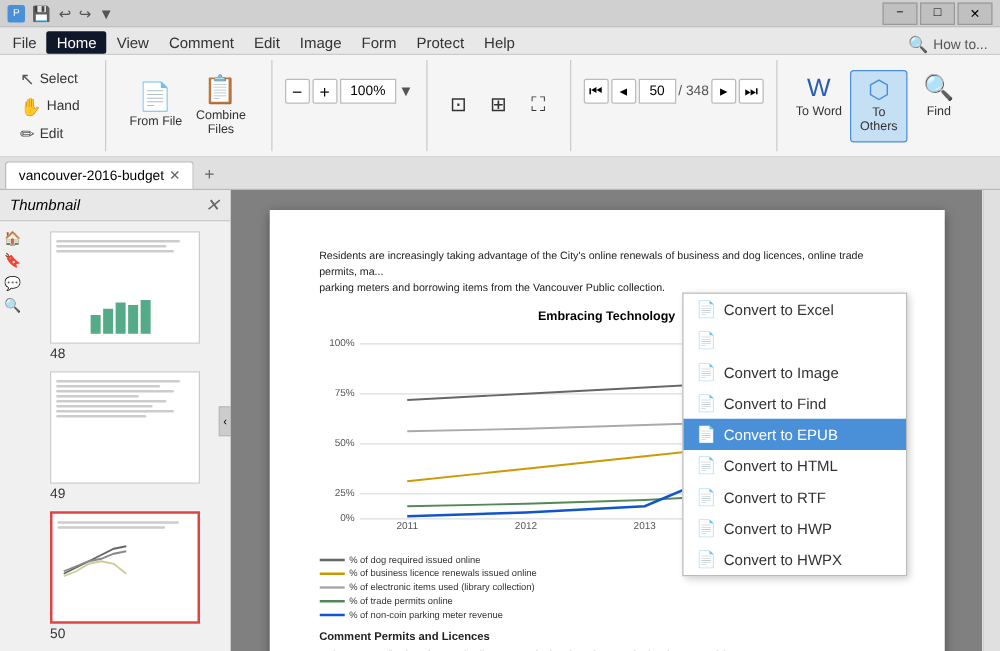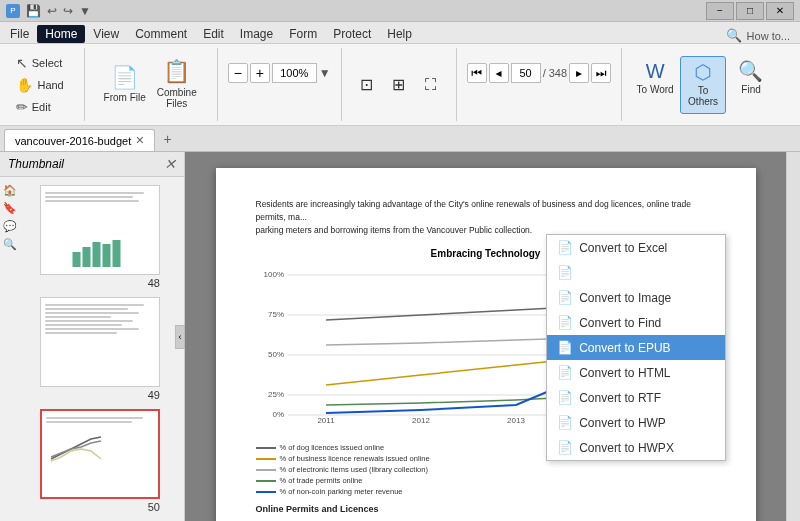--- a/index.html
+++ b/index.html
@@ -189,21 +189,21 @@
       overflow-y: auto;
       padding: 8px;
       display: flex;
       flex-direction: column;
       gap: 8px;
       align-items: center;
     }
     .thumbnail-item {
       display: flex;
       flex-direction: column;
-      align-items: flex-end;
+      align-items: flex-start;
       gap: 2px;
     }
     .thumbnail-img {
       width: 120px;
       height: 90px;
       background: #fff;
       border: 1px solid #ccc;
       overflow: hidden;
       position: relative;
     }
@@ -545,41 +545,41 @@
 
           <polyline points="70,140 165,138 260,135 355,130 440,125" stroke="#558855" stroke-width="1.5" fill="none"></polyline>
 
           <polyline points="70,148 165,145 260,140 355,100 440,55" stroke="#1155cc" stroke-width="2" fill="none"></polyline>
         </svg>
       </div>
 
       <div class="chart-legend">
         <div class="legend-item">
           <div class="legend-line" style="background:#666;"></div>
-          <span>% of dog licences issued online</span>
+          <span>% of dog required issued online</span>
         </div>
         <div class="legend-item">
           <div class="legend-line" style="background:#cc9900;"></div>
           <span>% of business licence renewals issued online</span>
         </div>
         <div class="legend-item">
           <div class="legend-line" style="background:#aaa;"></div>
           <span>% of electronic items used (library collection)</span>
         </div>
         <div class="legend-item">
           <div class="legend-line" style="background:#558855;"></div>
           <span>% of trade permits online</span>
         </div>
         <div class="legend-item">
           <div class="legend-line" style="background:#1155cc;"></div>
           <span>% of non-coin parking meter revenue</span>
         </div>
       </div>
 
-      <div class="doc-section-title">Online Permits and Licences</div>
+      <div class="doc-section-title">Comment Permits and Licences</div>
       <div class="doc-small-text">In the past, applications for permits, licences, and related services required an in-person visit</div>
 
     </div>
 
     <div class="dropdown-menu">
       <div class="dropdown-item">
         <span class="file-icon">📄</span>
         <span>Convert to Excel</span>
       </div>
       <div class="dropdown-item">

